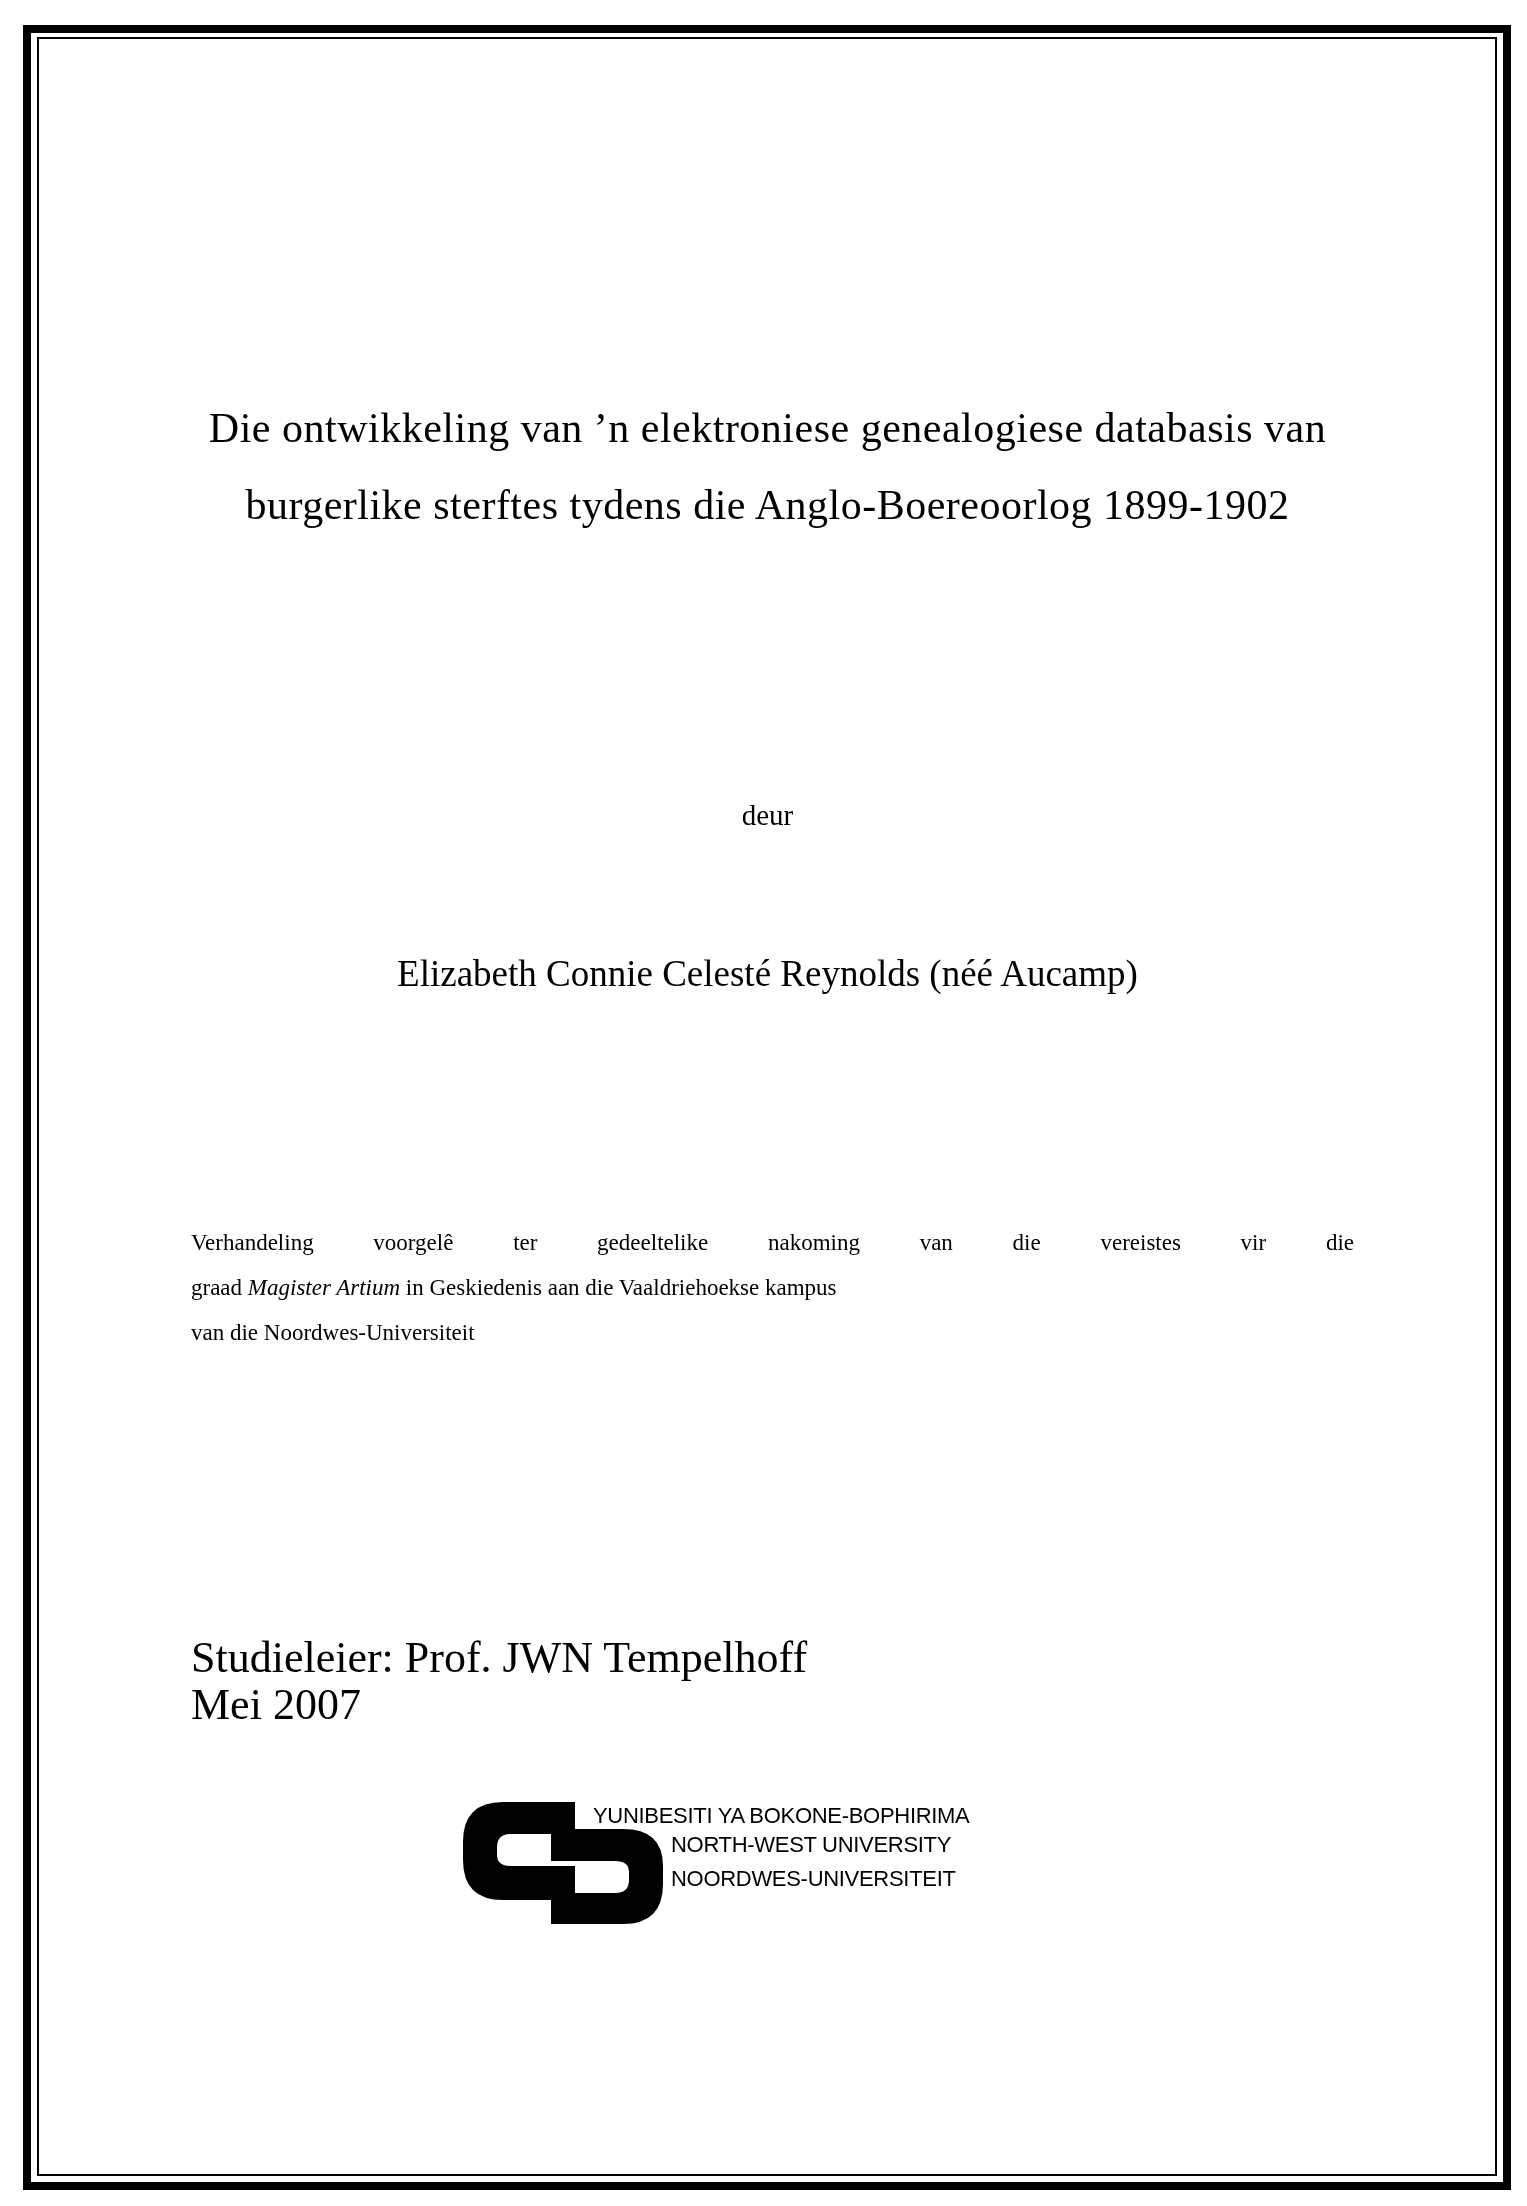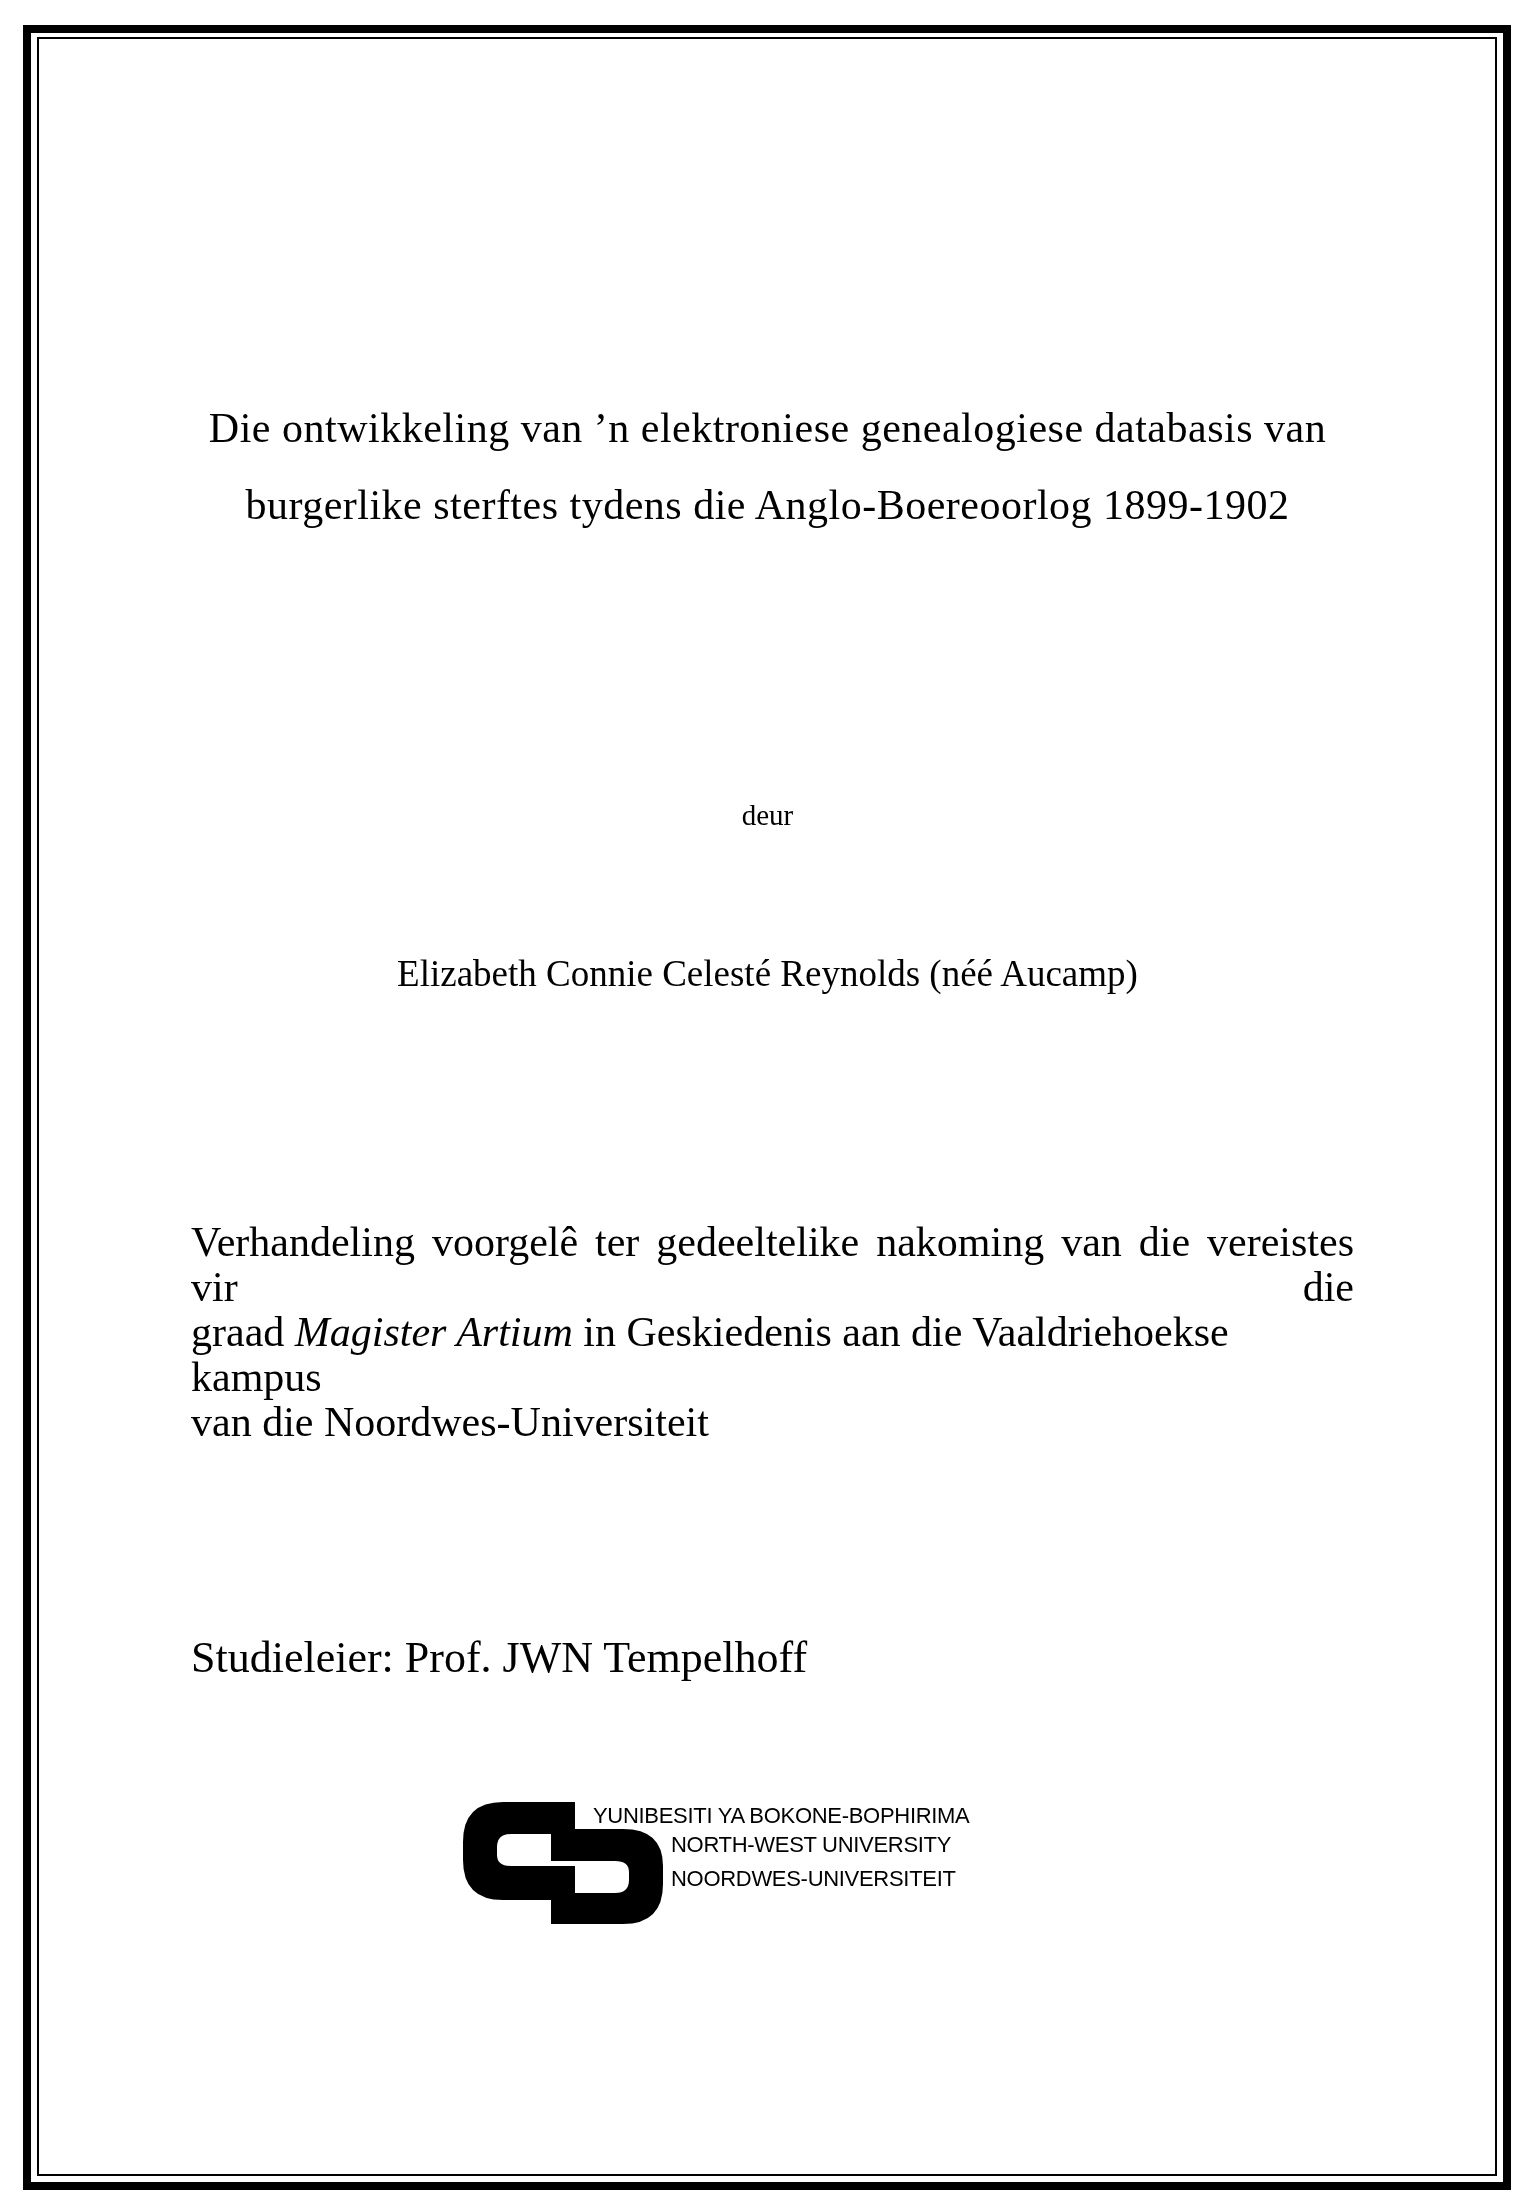--- a/index.html
+++ b/index.html
@@ -46,21 +46,21 @@
   .author {
     position: absolute;
     left: 0; right: 0; top: 952px;
     text-align: center;
     font-size: 37px;
   }
   .statement {
     position: absolute;
     left: 191px; top: 1220px;
     width: 1163px;
-    font-size: 42px;
+    font-size: 23px;
     line-height: 45px;
   }
   .statement .line-just {
     text-align: justify;
     text-align-last: justify;
   }
   .supervisor-block {
     position: absolute;
     left: 191px; top: 1634px;
     font-size: 44px;
@@ -106,20 +106,21 @@
   <div class="author">Elizabeth Connie Celesté Reynolds (néé Aucamp)</div>
 
   <div class="statement">
     <div class="line-just">Verhandeling voorgelê ter gedeeltelike nakoming van die vereistes vir die</div>
     <div><span>graad </span><i>Magister Artium</i><span> in Geskiedenis aan die Vaaldriehoekse kampus</span></div>
     <div>van die Noordwes-Universiteit</div>
   </div>
 
   <div class="supervisor-block">
     <div>Studieleier: Prof. JWN Tempelhoff</div>
+    <div>Mei 2007</div>
   </div>
 
   <div class="logo">
     <svg width="200" height="122" viewBox="0 0 200 122" xmlns="http://www.w3.org/2000/svg" aria-hidden="true">
       <path fill="#000000" d="M112 0 L40 0 Q0 0 0 40 L0 58 Q0 98 40 98 L112 98 L112 64 L48 64
                Q34 64 34 53 L34 45 Q34 32 48 32 L112 32 Z"></path>
       <path fill="#000000" d="M88 122 L160 122 Q200 122 200 82 L200 64 Q200 27 160 27 L88 27
                L88 59 L152 59 Q166 59 166 70 L166 78 Q166 91 152 91 L88 91 Z"></path>
     </svg>
     <div class="logo-text">

